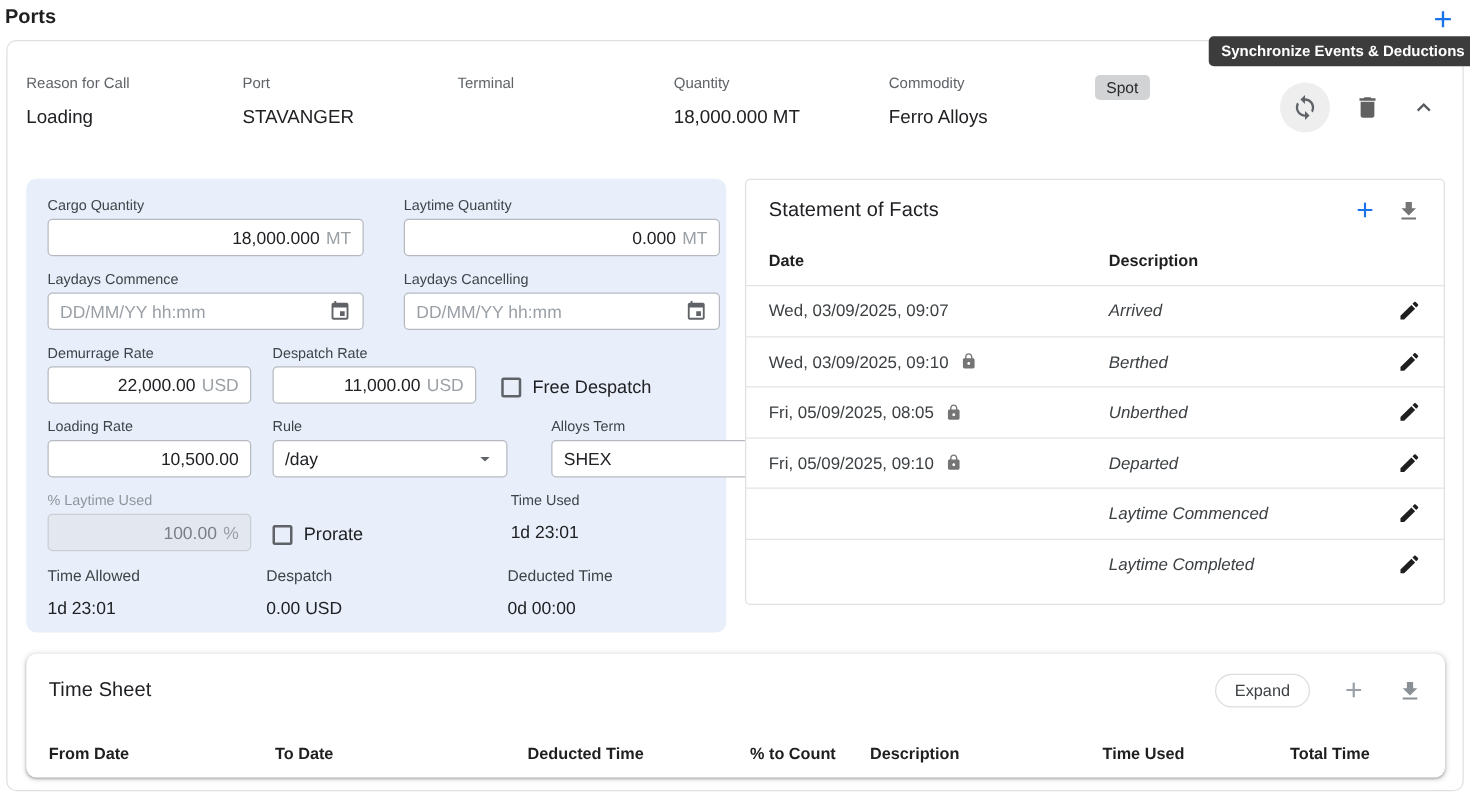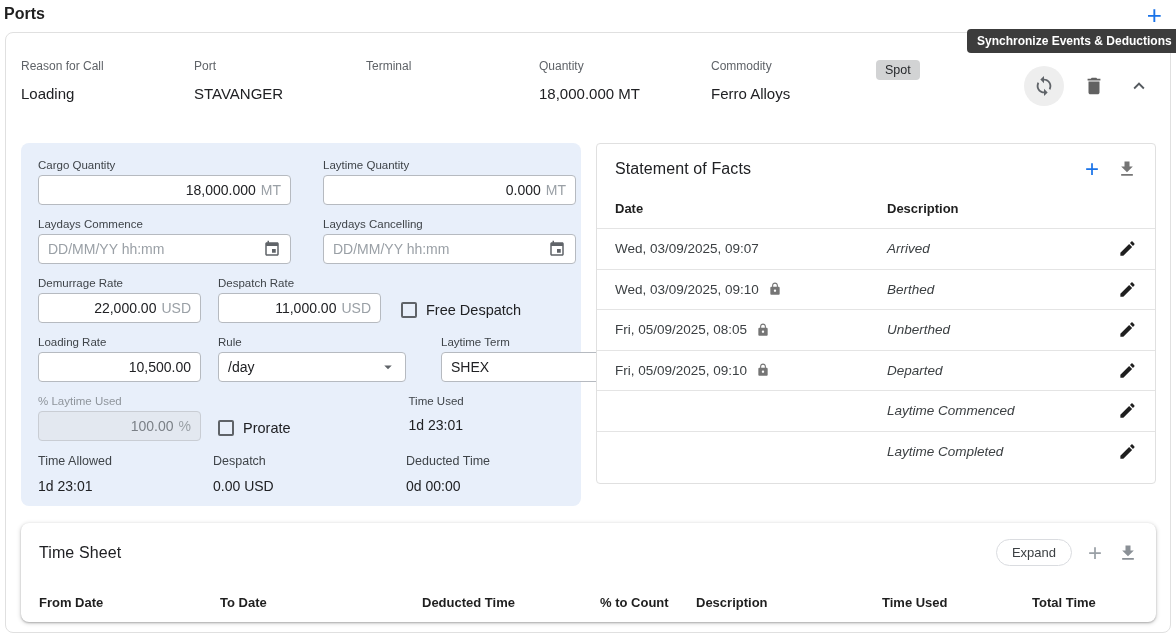--- a/index.html
+++ b/index.html
@@ -59,21 +59,21 @@
   .col-h { font-size:13px; font-weight:700; color:#1f1f1f; }
   .sof-col-date { width:272px; }
   .sof-row { display:flex; align-items:center; height:40.5px; border-top:1px solid #e4e4e4; padding:0 18px; }
   .sof-date { width:272px; font-size:13.5px; color:#3c4043; display:flex; align-items:center; gap:9px; }
   .sof-desc { font-size:13.5px; color:#3c4043;font-style:italic; }
   .sof-edit { margin-left:auto; cursor:pointer; display:flex; }
 
   
   .ts { position:absolute; left:15px; top:490px; width:1135px; height:99px; background:#fff; border-radius:8px; box-shadow:0 1px 2px rgba(0,0,0,.25), 0 1px 4px 1px rgba(0,0,0,.12); padding:16px 18px 12px 18px; display:flex; flex-direction:column; }
   .ts-head { display:flex; align-items:center; }
-  .ts-actions { margin-left:auto; display:flex; align-items:center; gap:16px; }
+  .ts-actions { margin-left:auto; display:flex; align-items:center; gap:28px; }
   .expand-btn { border:1px solid #dadce0; border-radius:15px; padding:5px 15px; font-size:13px; color:#3c4043; background:#fff; cursor:pointer; }
   .plus-gray { color:#9aa0a6; font-size:24px; font-weight:400; line-height:20px; cursor:pointer; }
   .ts-cols { display:flex; margin-top:auto; }
   .ts-c1{width:181px} .ts-c2{width:202px} .ts-c3{width:178px} .ts-c4{width:96px} .ts-c5{width:186px} .ts-c6{width:150px} .ts-c7{flex:1}
 </style>
 </head>
 <body>
 
 <div class="page-title">Ports</div>
 <div class="top-add">+</div>
@@ -204,21 +204,21 @@
         <div class="selectbox">
           <span>/day</span>
           <span style="display:flex">
             <svg class="ic" width="18" height="18" viewBox="0 0 24 24" fill="#5f6368">
                 <path d="M7 10l5 5 5-5z"></path>
               </svg>
           </span>
         </div>
       </div>
       <div style="margin-left:18px">
-        <div class="fld-label">Laytime Term</div>
+        <div class="fld-label">Alloys Term</div>
         <div class="selectbox">
           <span>SHEX</span>
           <span style="display:flex">
             <svg class="ic" width="18" height="18" viewBox="0 0 24 24" fill="#5f6368">
                 <path d="M7 10l5 5 5-5z"></path>
               </svg>
           </span>
         </div>
       </div>
     </div>

